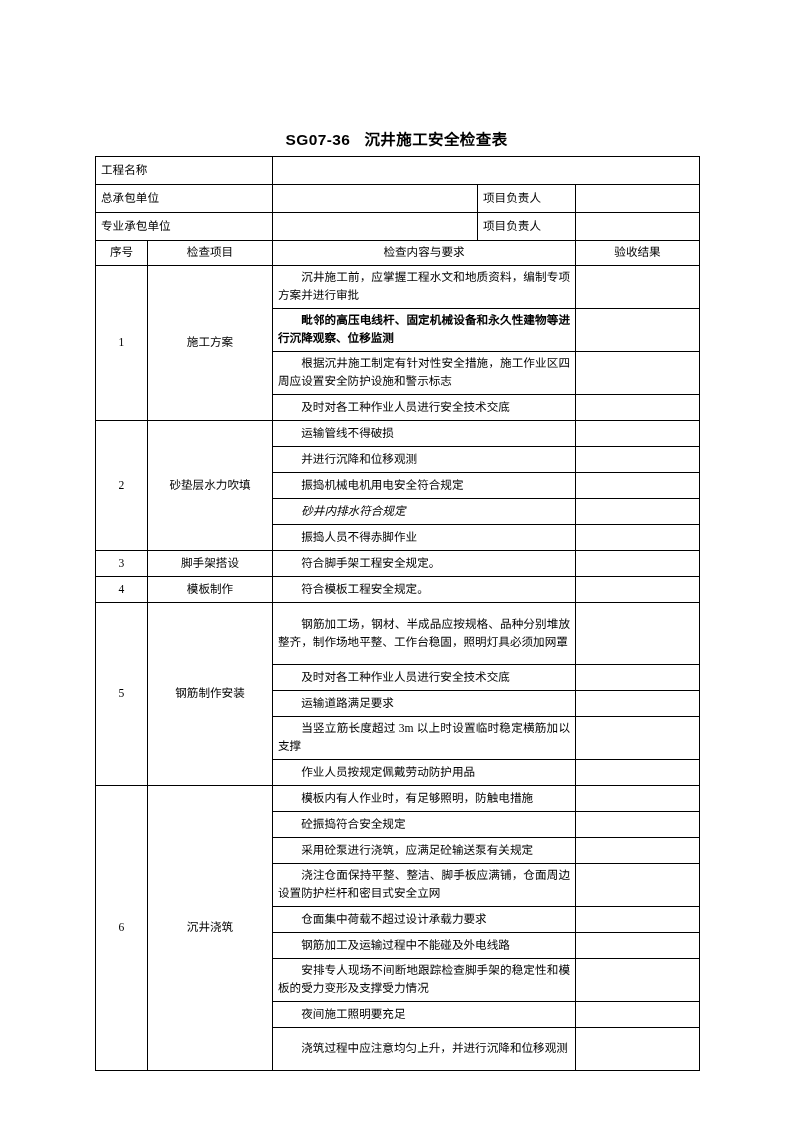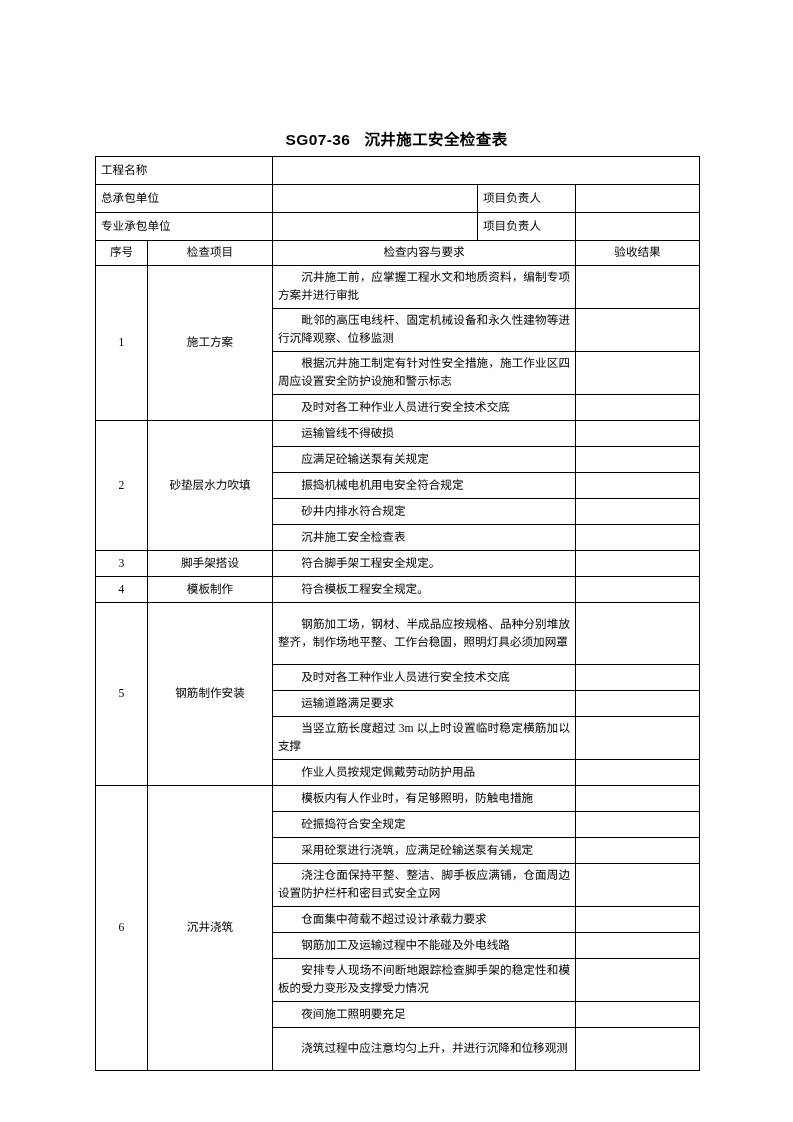--- a/index.html
+++ b/index.html
@@ -117,52 +117,52 @@
         <td colspan="2" class="hdr">检查内容与要求</td>
         <td class="hdr">验收结果</td>
       </tr>
 
     <tr class="r2" style="height: 43px;">
           <td class="seq-cell" rowspan="4">1</td>
           <td class="ctr" rowspan="4">施工方案</td>
           <td class="body-cell" colspan="2">沉井施工前，应掌握工程水文和地质资料，编制专项方案并进行审批</td>
           <td class="blank"></td>
         </tr>
-        <tr class="r2" style="height: 43px;">
+        <tr class="r2" style="height: 43px; font-weight: bold;">
           <td class="body-cell" colspan="2">毗邻的高压电线杆、固定机械设备和永久性建物等进行沉降观察、位移监测</td>
           <td class="blank"></td>
         </tr>
         <tr class="r2" style="height: 43px;">
           <td class="body-cell" colspan="2">根据沉井施工制定有针对性安全措施，施工作业区四周应设置安全防护设施和警示标志</td>
           <td class="blank"></td>
         </tr>
         <tr class="r2" style="height: 26px;">
           <td class="body-cell" colspan="2">及时对各工种作业人员进行安全技术交底</td>
           <td class="blank"></td>
         </tr>
         <tr class="r2" style="height: 26px;">
           <td class="seq-cell" rowspan="5">2</td>
           <td class="ctr" rowspan="5">砂垫层水力吹填</td>
           <td class="body-cell" colspan="2">运输管线不得破损</td>
           <td class="blank"></td>
         </tr>
         <tr class="r2" style="height: 26px;">
-          <td class="body-cell" colspan="2">应满足砼输送泵有关规定</td>
+          <td class="body-cell" colspan="2">并进行沉降和位移观测</td>
           <td class="blank"></td>
         </tr>
         <tr class="r2" style="height: 26px;">
           <td class="body-cell" colspan="2">振捣机械电机用电安全符合规定</td>
           <td class="blank"></td>
         </tr>
-        <tr class="r2" style="height: 26px;">
+        <tr class="r2" style="height: 26px; font-style: italic;">
           <td class="body-cell" colspan="2">砂井内排水符合规定</td>
           <td class="blank"></td>
         </tr>
         <tr class="r2" style="height: 26px;">
-          <td class="body-cell" colspan="2">沉井施工安全检查表</td>
+          <td class="body-cell" colspan="2">振捣人员不得赤脚作业</td>
           <td class="blank"></td>
         </tr>
         <tr class="r2" style="height: 26px;">
           <td class="seq-cell" rowspan="1">3</td>
           <td class="ctr" rowspan="1">脚手架搭设</td>
           <td class="body-cell" colspan="2">符合脚手架工程安全规定。</td>
           <td class="blank"></td>
         </tr>
         <tr class="r2" style="height: 26px;">
           <td class="seq-cell" rowspan="1">4</td>

